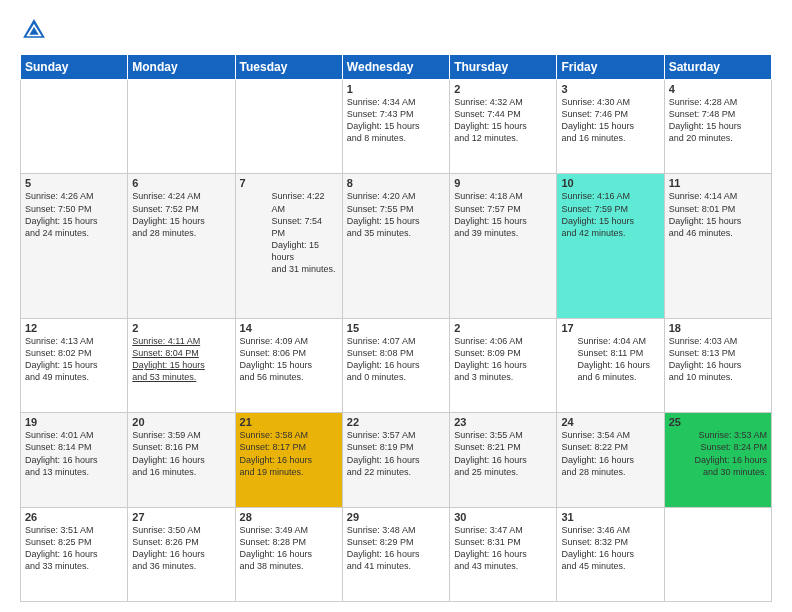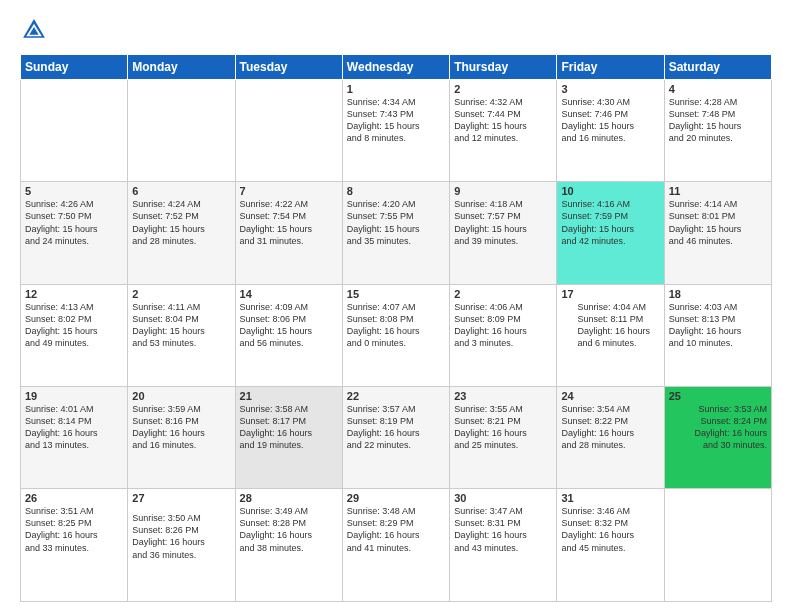--- a/index.html
+++ b/index.html
@@ -176,21 +176,21 @@
           </td>
           <td style="background: rgb(245, 245, 245);">
             <span class="day-number">6</span>
             <div class="day-info" style="white-space: pre-line;">Sunrise: 4:24 AM
 Sunset: 7:52 PM
 Daylight: 15 hours
 and 28 minutes.</div>
           </td>
           <td style="background: rgb(245, 245, 245);">
             <span class="day-number">7</span>
-            <div class="day-info" style="white-space: pre-line;">Sunrise: 4:22 AM
+            <div class="day-info" style="white-space: pre-line; margin-left: 32px;">Sunrise: 4:22 AM
 Sunset: 7:54 PM
 Daylight: 15 hours
 and 31 minutes.</div>
           </td>
           <td style="background: rgb(245, 245, 245);">
             <span class="day-number">8</span>
             <div class="day-info" style="white-space: pre-line;">Sunrise: 4:20 AM
 Sunset: 7:55 PM
 Daylight: 15 hours
 and 35 minutes.</div>
@@ -220,21 +220,21 @@
         <tr>
           <td>
             <span class="day-number">12</span>
             <div class="day-info" style="white-space: pre-line;">Sunrise: 4:13 AM
 Sunset: 8:02 PM
 Daylight: 15 hours
 and 49 minutes.</div>
           </td>
           <td>
             <span class="day-number">2</span>
-            <div class="day-info" style="white-space: pre-line;">Sunrise: 4:11 AM
+            <div class="day-info" style="white-space: pre-line; text-decoration: underline;">Sunrise: 4:11 AM
 Sunset: 8:04 PM
 Daylight: 15 hours
 and 53 minutes.</div>
           </td>
           <td>
             <span class="day-number">14</span>
             <div class="day-info" style="white-space: pre-line;">Sunrise: 4:09 AM
 Sunset: 8:06 PM
 Daylight: 15 hours
 and 56 minutes.</div>
@@ -276,21 +276,21 @@
 Daylight: 16 hours
 and 13 minutes.</div>
           </td>
           <td style="background: rgb(245, 245, 245);">
             <span class="day-number">20</span>
             <div class="day-info" style="white-space: pre-line;">Sunrise: 3:59 AM
 Sunset: 8:16 PM
 Daylight: 16 hours
 and 16 minutes.</div>
           </td>
-          <td style="background: #e5e5e5;">
+          <td style="background: #eab308;">
             <span class="day-number">21</span>
             <div class="day-info" style="white-space: pre-line;">Sunrise: 3:58 AM
 Sunset: 8:17 PM
 Daylight: 16 hours
 and 19 minutes.</div>
           </td>
           <td style="background: rgb(245, 245, 245);">
             <span class="day-number">22</span>
             <div class="day-info" style="white-space: pre-line;">Sunrise: 3:57 AM
 Sunset: 8:19 PM
@@ -322,21 +322,21 @@
         <tr>
           <td>
             <span class="day-number">26</span>
             <div class="day-info" style="white-space: pre-line;">Sunrise: 3:51 AM
 Sunset: 8:25 PM
 Daylight: 16 hours
 and 33 minutes.</div>
           </td>
           <td>
             <span class="day-number">27</span>
-            <div class="day-info" style="white-space: pre-line; margin-top: 8px;">Sunrise: 3:50 AM
+            <div class="day-info" style="white-space: pre-line;">Sunrise: 3:50 AM
 Sunset: 8:26 PM
 Daylight: 16 hours
 and 36 minutes.</div>
           </td>
           <td>
             <span class="day-number">28</span>
             <div class="day-info" style="white-space: pre-line;">Sunrise: 3:49 AM
 Sunset: 8:28 PM
 Daylight: 16 hours
 and 38 minutes.</div>

